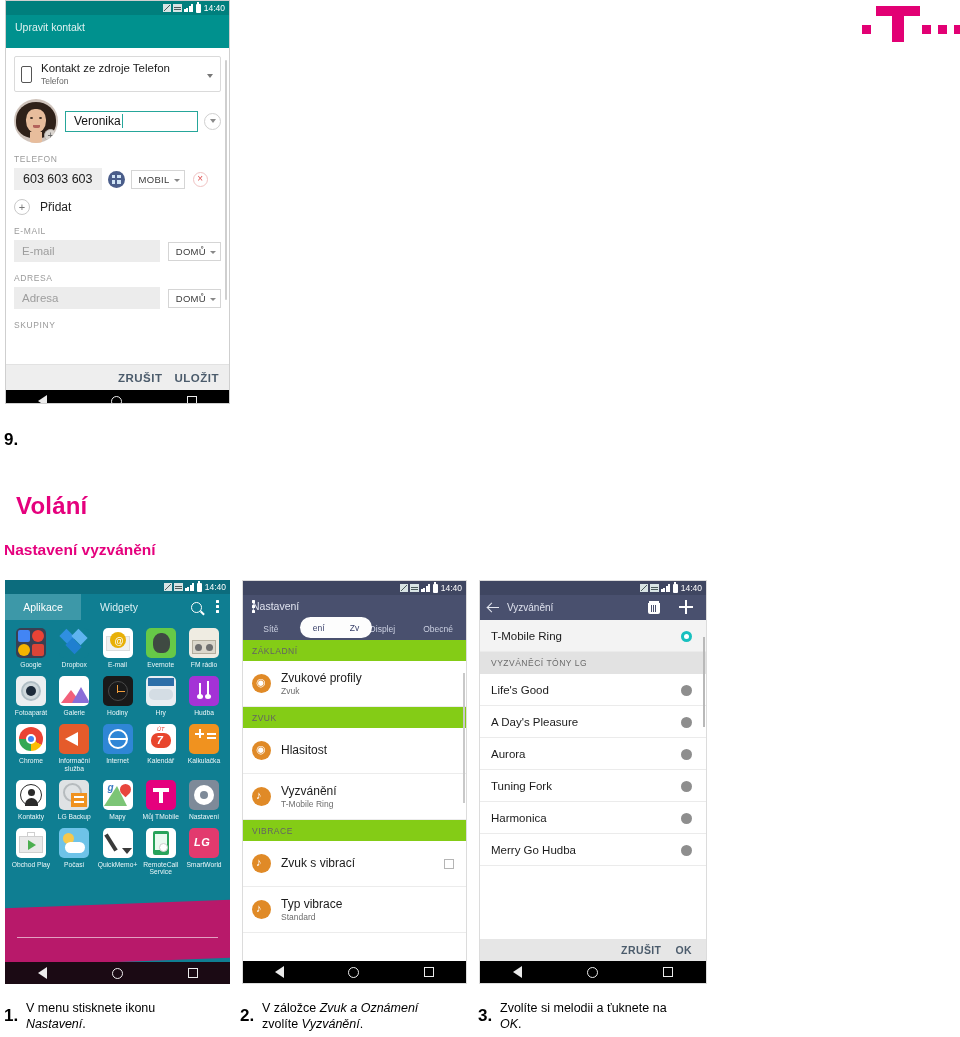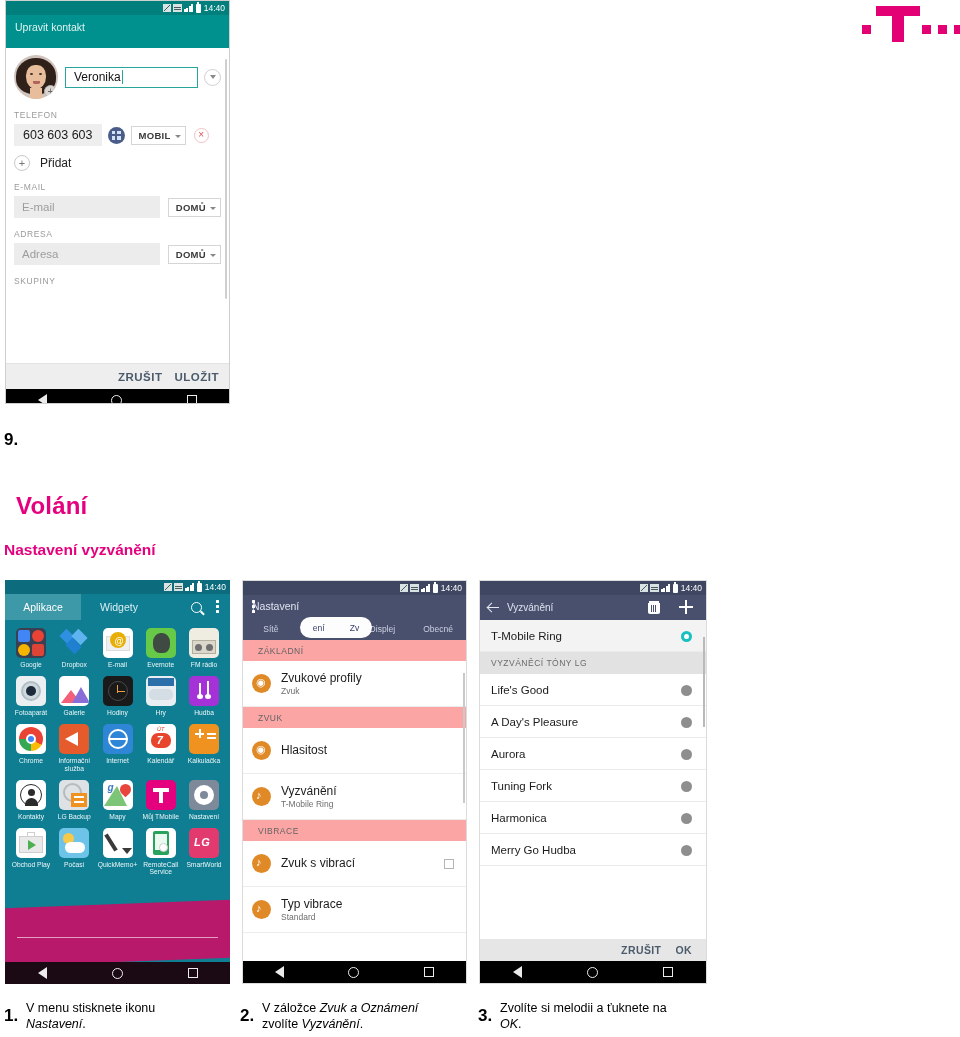--- a/index.html
+++ b/index.html
@@ -116,21 +116,21 @@
   .sec-label { font-size:8.5px; color:#9a9a9a; letter-spacing:.6px; margin-top:11px; }
 
   .tel-row { display:flex; align-items:center; margin-top:4px; gap:6px; }
   .tel-val { background:#eeeeee; padding:4px 9px; font-size:12.5px; color:#1a1a1a; }
   .keypad-btn { width:17px;height:17px;border-radius:50%;background:#4a5d8a;position:relative; }
   .keypad-btn i { position:absolute; width:3.5px;height:3.5px;background:#cfe3f5; }
   .keypad-btn i:nth-child(1){left:4px;top:4px;} .keypad-btn i:nth-child(2){left:9.5px;top:4px;}
   .keypad-btn i:nth-child(3){left:4px;top:9.5px;} .keypad-btn i:nth-child(4){left:9.5px;top:9.5px;}
   .type-chip {
     border:1px solid #d5d5d5; padding:3px 14px 3px 7px; font-size:9.5px; color:#3a3a3a;
-    position:relative; font-weight:bold; letter-spacing:.3px; background:#fff;text-align:right;
+    position:relative; font-weight:normal; letter-spacing:.3px; background:#fff;text-align:right;
   }
   .type-chip i { position:absolute; right:4px; top:8px; width:0;height:0;
     border-left:3px solid transparent;border-right:3px solid transparent;border-top:3.5px solid #888; }
   .del-btn { width:15px;height:15px;border-radius:50%;border:1px solid #f0c3c3;color:#e05252;
              font-size:10px;display:flex;align-items:center;justify-content:center;line-height:1;margin-left:2px; }
 
   .add-row { display:flex; align-items:center; margin-top:9px; }
   .add-circ { width:16px;height:16px;border-radius:50%;border:1px solid #c9c9c9;color:#777;
               font-size:11px;display:flex;align-items:center;justify-content:center;line-height:1; }
   .add-txt { font-size:12px; color:#222; margin-left:10px; }
@@ -266,21 +266,21 @@
   #phone3 .lg-title span { position:absolute; left:9px; top:5px; font-size:10.5px; color:#dfe2ee; }
   #phone3 .lg-title .dots3 { position:absolute; right:11px; top:5px; }
   #phone3 .lg-tabs { height:22px; display:flex; align-items:center; position:relative; }
   #phone3 .lg-tab { flex:1; text-align:center; font-size:8.5px; color:#ccd1e2; position:relative; z-index:1; }
   #phone3 .pill {
     position:absolute; left:57px; top:-1px; width:72px; height:21px;
     background:#fdfdfd; border-radius:11px; z-index:2;
     display:flex; align-items:center; justify-content:space-around;
   }
   #phone3 .pill span { font-size:8.5px; color:#39406a; }
-  .grp-head { background:#fca5a5; height:21px; display:flex; align-items:center; padding-left:15px;
+  .grp-head { background:#84cc16; height:21px; display:flex; align-items:center; padding-left:9px;
               font-size:8.5px; color:#636363; letter-spacing:.5px; }
   .srow { height:46px; display:flex; align-items:center; padding:0 9px; border-bottom:1px solid #ececec; position:relative; }
   .sic { width:19px;height:19px;border-radius:50%;background:#e08a27;margin-right:10px;flex:0 0 19px;position:relative; }
   .sic b { position:absolute; left:4px; top:3px; font-size:11px; color:#fff; line-height:1; font-weight:normal; }
   .stxt-main { font-size:12px; color:#1c1c1c; line-height:1.2; }
   .stxt-sub { font-size:8.5px; color:#6d6d6d; }
   .schk { position:absolute; right:12px; top:18px; width:10px;height:10px;border:1px solid #b5b5b5;background:#fff; }
   #phone3 .vscroll { position:absolute; right:1px; top:92px; width:2px; height:130px; background:#c9c9c9; }
   #phone3 .navbar { position:absolute; left:0; right:0; bottom:0; height:22px; }
 
@@ -344,20 +344,28 @@
           </span>
         <span class="sb-batt"></span>
         <span class="sb-time">14:40</span>
       </div>
       <div class="tb-title">Upravit kontakt</div>
     </div>
 
     <div class="body">
       <div class="vscroll"></div>
 
+      <div class="src-box">
+        <span class="phone-glyph"></span>
+        <div>
+          <div class="src-main">Kontakt ze zdroje Telefon</div>
+          <div class="src-sub">Telefon</div>
+        </div>
+        <span class="caret"></span>
+      </div>
 
       <div class="name-row">
         <div class="avatar">
           <span class="av-hair"></span>
             <span class="av-face"></span>
           <span class="av-eye l"></span>
             <span class="av-eye r"></span>
           <span class="av-mouth"></span>
             <span class="av-neck"></span>
           <span class="av-plus">+</span>

